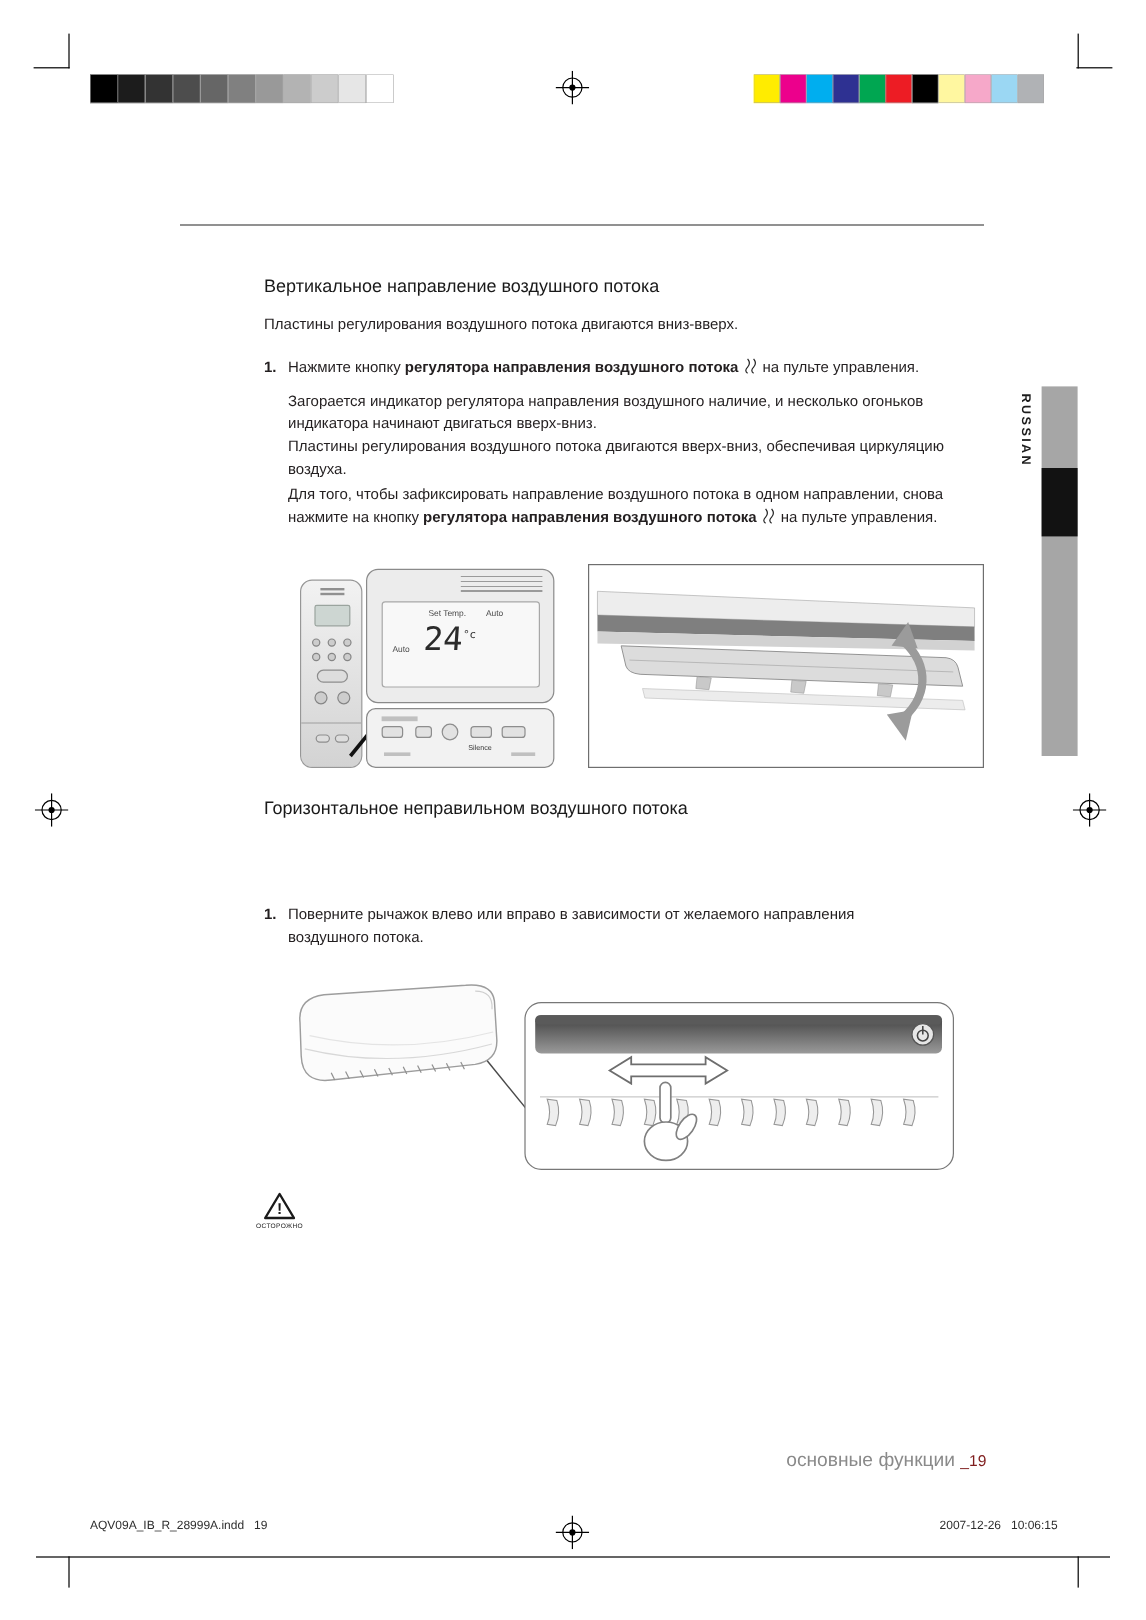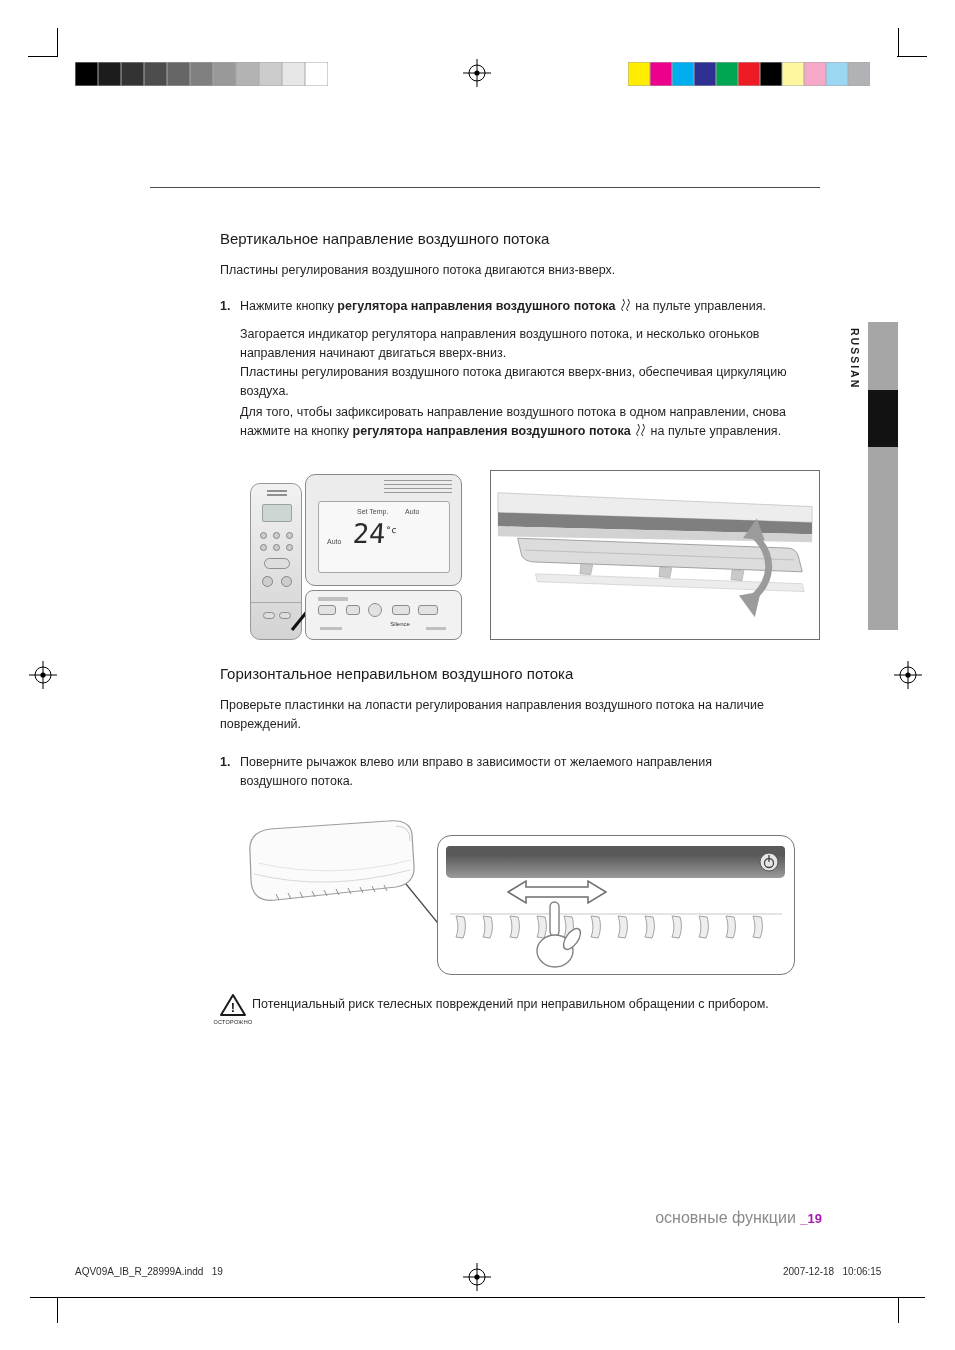--- a/index.html
+++ b/index.html
@@ -23,21 +23,21 @@
   .temp{font-family:"DejaVu Sans Mono",monospace;font-size:27px;color:#2b2b2b;transform:skewX(-4deg)}
   .grille{background:repeating-linear-gradient(to bottom,#9a9a9a 0 1px,transparent 1px 4px)}
   .remote{background:linear-gradient(#f2f2f2,#d3d3d3);border:1px solid #979797;border-radius:10px}
   .rm-dot{position:absolute;border:1px solid #858585;background:#cdcdcd;border-radius:50%}
   .rm-rect{position:absolute;border:1px solid #8d8d8d;background:#ddd;border-radius:4px}
   .strip-btn{position:absolute;border:1px solid #8d8d8d;background:#e2e2e2;border-radius:3px}
   .graybar{position:absolute;background:#c0c0c0}
   .frame{border:1px solid #6e6e6e;background:#fff}
   .pfoot{font-size:10px;color:#2d2d2d;white-space:pre}
   .foot-sec{font-size:16px;color:#8a8a8a}
-  .foot-num{font-size:13px;font-weight:bold;color:#a21caf}
+  .foot-num{font-size:13px;font-weight:normal;color:#7f1d1d}
   .warn-label{font-size:5.5px;color:#1a1a1a;text-align:center;letter-spacing:.3px}
   .icon-inline{display:inline-block;vertical-align:-2px}
 </style>
 </head>
 <body>
 
 <div class="page">
 
   <div class="abs crop" style="left:28px;top:56px;width:30px;height:1px"></div>
   <div class="abs crop" style="left:57px;top:28px;width:1px;height:29px"></div>
@@ -107,21 +107,21 @@
   <div class="abs body-text step" style="left:220px;top:297px;width:605px">
     <span class="num">1.</span>
     <span><span>Нажмите кнопку </span><span class="bold">регулятора направления воздушного потока</span>
       <svg class="icon-inline" width="13" height="15" viewBox="0 0 13 15">
         <path d="M4 2 q3 3.5 0 7 q-3 3 0 5" fill="none" stroke="#222" stroke-width="1"></path>
         <path d="M9 2 q3 3.5 0 7 q-3 3 0 5" fill="none" stroke="#222" stroke-width="1"></path>
       </svg><span> на пульте управления.</span></span>
   </div>
 
   <div class="abs body-text" style="left:240px;top:325px;width:565px">
-    <p>Загорается индикатор регулятора направления воздушного потока, и несколько огоньков направления начинают двигаться вверх-вниз.</p>
+    <p>Загорается индикатор регулятора направления воздушного наличие, и несколько огоньков индикатора начинают двигаться вверх-вниз.</p>
     <p>Пластины регулирования воздушного потока двигаются вверх-вниз, обеспечивая циркуляцию воздуха.</p>
   </div>
 
   <div class="abs body-text" style="left:240px;top:403px;width:585px">
     <span>Для того, чтобы зафиксировать направление воздушного потока в одном направлении, снова нажмите на кнопку </span><span class="bold">регулятора направления воздушного потока</span>
     <svg class="icon-inline" width="13" height="15" viewBox="0 0 13 15">
       <path d="M4 2 q3 3.5 0 7 q-3 3 0 5" fill="none" stroke="#222" stroke-width="1"></path>
       <path d="M9 2 q3 3.5 0 7 q-3 3 0 5" fill="none" stroke="#222" stroke-width="1"></path>
     </svg><span> на пульте управления.</span>
   </div>
@@ -187,21 +187,20 @@
         <polygon points="250,126 266,148 272,122" fill="#9b9b9b"></polygon>
       </g>
     </svg>
   </div>
 
   <div class="abs russian" style="left:849px;top:328px;height:70px">RUSSIAN</div>
   <div class="abs" style="left: 868px; top: 322px; width: 30px; height: 308px; background: rgb(166, 166, 166);"></div>
   <div class="abs" style="left: 868px; top: 390px; width: 30px; height: 57px; background: rgb(18, 18, 18);"></div>
 
   <div class="abs sec-head" style="left:220px;top:665px;width:620px">Горизонтальное неправильном воздушного потока</div>
-  <div class="abs body-text" style="left:220px;top:696px;width:600px">Проверьте пластинки на лопасти регулирования направления воздушного потока на наличие повреждений.</div>
 
   <div class="abs body-text step" style="left:220px;top:753px;width:520px">
     <span class="num">1.</span>
     <span>Поверните рычажок влево или вправо в зависимости от желаемого направления воздушного потока.</span>
   </div>
 
   <svg class="abs" style="left:238px;top:816px" width="200" height="100" viewBox="0 0 200 100">
     <path d="M12 36 Q10 16 32 13 L150 5 Q172 3 174 18 L176 50 Q177 68 158 71 L38 84 Q14 87 13 64 Z" fill="#fbfbfb" stroke="#9d9d9d" stroke-width="1.2"></path>
     <path d="M16 58 Q90 76 172 54" fill="none" stroke="#d8d8d8"></path>
     <path d="M20 47 Q95 64 173 44" fill="none" stroke="#e4e4e4"></path>
@@ -263,24 +262,23 @@
       </g>
     </svg>
   </div>
 
   <svg class="abs" style="left:220px;top:993px" width="26" height="24">
     <polygon points="13,2 25,22 1,22" fill="#fff" stroke="#1a1a1a" stroke-width="2" stroke-linejoin="round"></polygon>
     <text x="13" y="19" text-anchor="middle" font-size="13" font-weight="bold" fill="#1a1a1a">!</text>
   </svg>
   <div class="abs warn-label" style="left:210px;top:1019px;width:46px">ОСТОРОЖНО</div>
   <div class="abs body-text" style="left:252px;top:995px;width:580px">
-    <div>Потенциальный риск телесных повреждений при неправильном обращении с прибором.</div>
   </div>
 
   <div class="abs" style="left:600px;top:1209px;width:222px;text-align:right">
     <span class="foot-sec">основные функции</span>
     <span class="foot-num">_19</span>
   </div>
 
   <div class="abs pfoot" style="left:75px;top:1266px">AQV09A_IB_R_28999A.indd   19</div>
-  <div class="abs pfoot" style="left:783px;top:1266px">2007-12-18   10:06:15</div>
+  <div class="abs pfoot" style="left:783px;top:1266px">2007-12-26   10:06:15</div>
 
 </div>
 
 </body></html>

